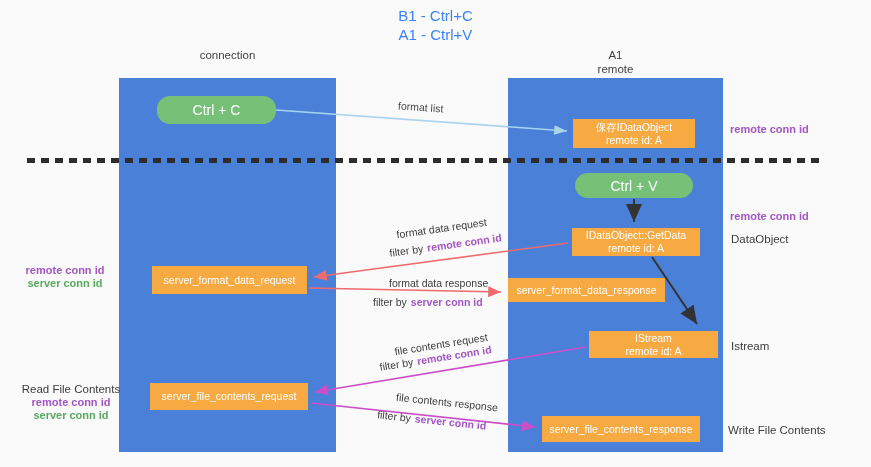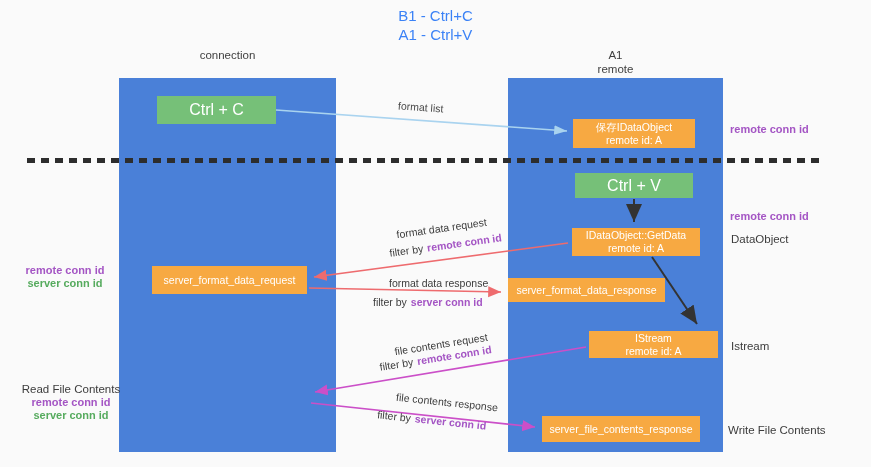--- a/index.html
+++ b/index.html
@@ -18,22 +18,22 @@
     top:48px;text-align:center;font-size:11.5px;line-height:14px;color:#3f3f3f;
   }
   .column{
     top:78px;height:374px;background:#4a80d8;
   }
   .dashline{
     left:27px;top:158px;width:795px;height:5px;
     background:repeating-linear-gradient(to right,#2d2d2d 0 8px,transparent 8px 14px);
   }
   .gbox{
-    background:#76c078;color:#ffffff;font-size:16px;
-    display:flex;align-items:center;justify-content:center;
+    background:#76c078;color:#ffffff;font-size:14px;
+    display:flex;align-items:center;justify-content:center;border-radius:13px;
   }
   .obox{
     background:#f7a942;color:#ffffff;font-size:10.5px;line-height:13px;
     display:flex;flex-direction:column;align-items:center;justify-content:center;
     text-align:center;
   }
   .overlay{left:0;top:0;pointer-events:none;}
   .alabel{font-size:10.5px;white-space:nowrap;color:#4a4a4a;}
   .alabel .fb{margin-right:4px;color:#3c3c3c;}
   .purple{color:#a455c4;font-weight:bold;}
@@ -79,20 +79,21 @@
   <div class="abs obox" style="left:572px;top:228px;width:128px;height:28px;">
     <div>IDataObject::GetData</div>
     <div>remote id: A</div>
   </div>
   <div class="abs obox" style="left:152px;top:266px;width:155px;height:28px;">server_format_data_request</div>
   <div class="abs obox" style="left:508px;top:278px;width:157px;height:24px;">server_format_data_response</div>
   <div class="abs obox" style="left:589px;top:331px;width:129px;height:27px;">
     <div>IStream</div>
     <div>remote id: A</div>
   </div>
+  <div class="abs obox" style="left:150px;top:383px;width:158px;height:27px;">server_file_contents_request</div>
   <div class="abs obox" style="left:542px;top:416px;width:158px;height:26px;">server_file_contents_response</div>
 
   <svg class="abs overlay" width="871" height="467" viewBox="0 0 871 467">
     <defs>
       <marker id="ah-blue" markerWidth="9" markerHeight="8" refX="8" refY="3" orient="auto">
         <path d="M0,0 L8,3 L0,6 Z" fill="#a9d3ef"></path>
       </marker>
       <marker id="ah-black" markerWidth="11" markerHeight="10" refX="9" refY="4" orient="auto">
         <path d="M0,0 L9,4 L0,8 Z" fill="#333333"></path>
       </marker>

